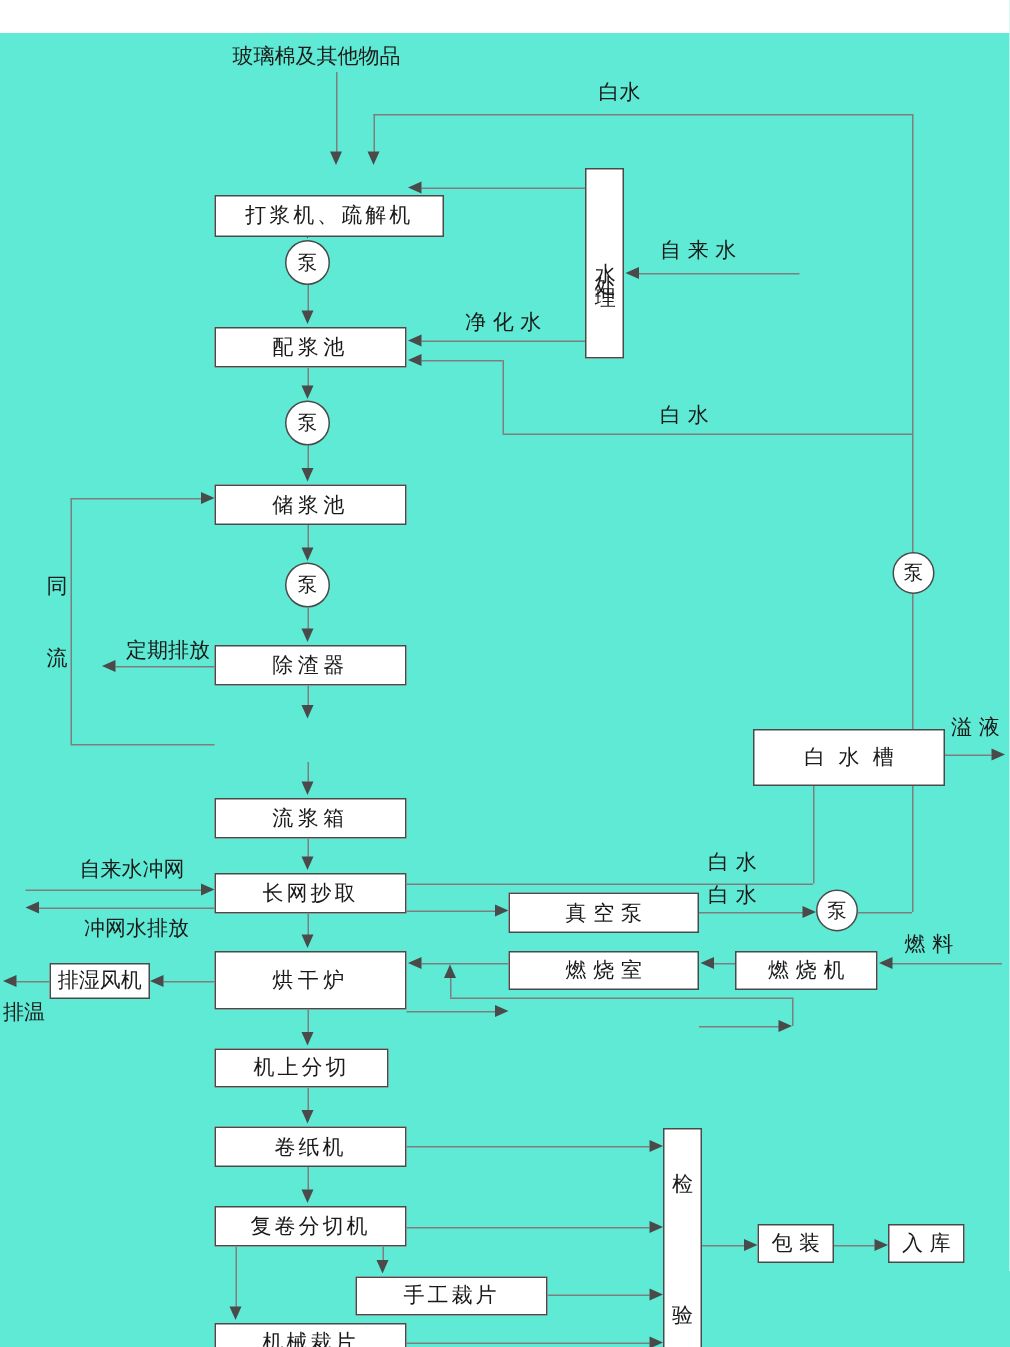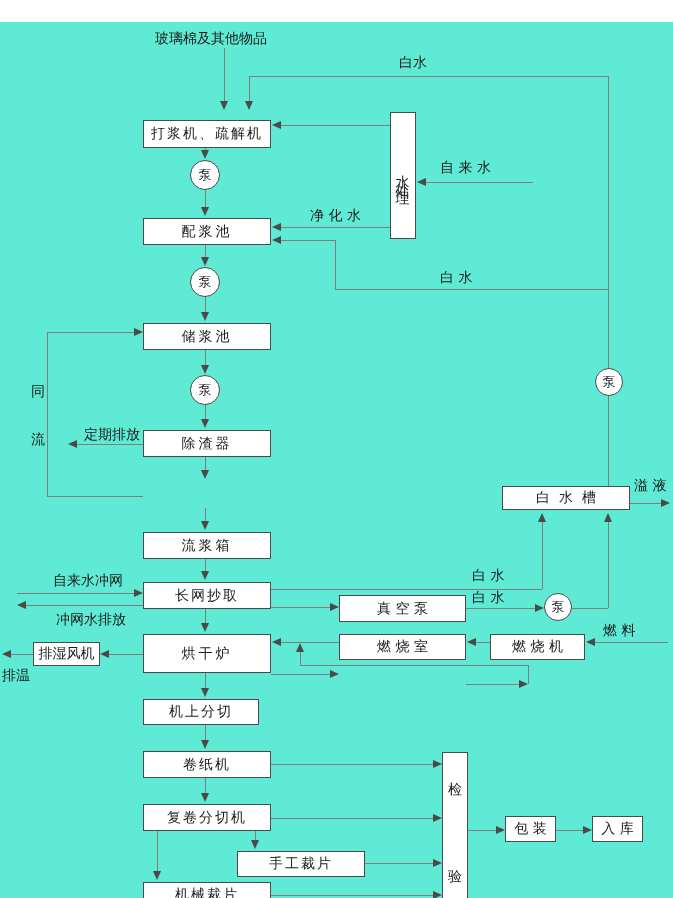--- a/index.html
+++ b/index.html
@@ -37,36 +37,36 @@
   <div class="lab" style="left:31px;top:409px">流</div>
   <div class="lab" style="left:84px;top:404px">定期排放</div>
   <div class="lab" style="left:53px;top:550px">自来水冲网</div>
   <div class="lab" style="left:56px;top:589px">冲网水排放</div>
   <div class="lab" style="left:472px;top:545px">白 水</div>
   <div class="lab" style="left:472px;top:567px">白 水</div>
   <div class="lab" style="left:634px;top:455px">溢 液</div>
   <div class="lab" style="left:603px;top:600px">燃 料</div>
   <div class="lab" style="left:2px;top:645px">排温</div>
 
-  <div class="box" style="left:143px;top:98px;width:128px;height:28px;letter-spacing:2px">打浆机、疏解机</div>
+  <div class="box" style="left:143px;top:108px;width:153px;height:28px;letter-spacing:2px">打浆机、疏解机</div>
   <div class="box" style="left:143px;top:196px;width:128px;height:27px;letter-spacing:3px">配浆池</div>
   <div class="box" style="left:143px;top:301px;width:128px;height:27px;letter-spacing:3px">储浆池</div>
   <div class="box" style="left:143px;top:408px;width:128px;height:27px;letter-spacing:3px">除渣器</div>
   <div class="box" style="left:143px;top:510px;width:128px;height:27px;letter-spacing:3px">流浆箱</div>
   <div class="box" style="left:143px;top:560px;width:128px;height:27px;letter-spacing:2px">长网抄取</div>
   <div class="box" style="left:143px;top:612px;width:128px;height:39px;letter-spacing:3px">烘干炉</div>
   <div class="box" style="left:143px;top:677px;width:116px;height:26px;letter-spacing:2px">机上分切</div>
   <div class="box" style="left:143px;top:729px;width:128px;height:27px;letter-spacing:2px">卷纸机</div>
   <div class="box" style="left:143px;top:782px;width:128px;height:27px;letter-spacing:2px">复卷分切机</div>
   <div class="box" style="left:237px;top:829px;width:128px;height:26px;letter-spacing:2px">手工裁片</div>
   <div class="box" style="left:143px;top:860px;width:128px;height:26px;letter-spacing:2px">机械裁片</div>
 
   <div class="box vbox" style="left:390px;top:90px;width:26px;height:127px">水处理</div>
   <div class="box" style="left:339px;top:573px;width:127px;height:27px">真 空 泵</div>
-  <div class="box" style="left:502px;top:464px;width:128px;height:24px">白  水  槽</div>
+  <div class="box" style="left:502px;top:464px;width:128px;height:38px">白  水  槽</div>
   <div class="box" style="left:33px;top:620px;width:67px;height:24px">排湿风机</div>
   <div class="box" style="left:339px;top:612px;width:127px;height:26px">燃 烧 室</div>
   <div class="box" style="left:490px;top:612px;width:95px;height:26px">燃 烧 机</div>
   <div class="box inspect" style="left:442px;top:730px;width:26px;height:153px">
     <span>检</span>
     <span>验</span>
   </div>
   <div class="box" style="left:505px;top:794px;width:51px;height:26px">包 装</div>
   <div class="box" style="left:592px;top:794px;width:51px;height:26px">入 库</div>
 

